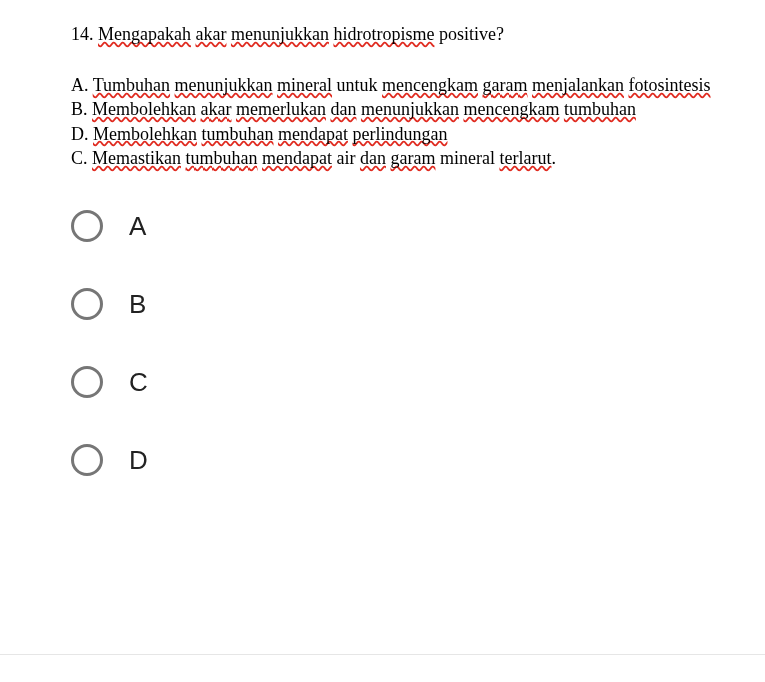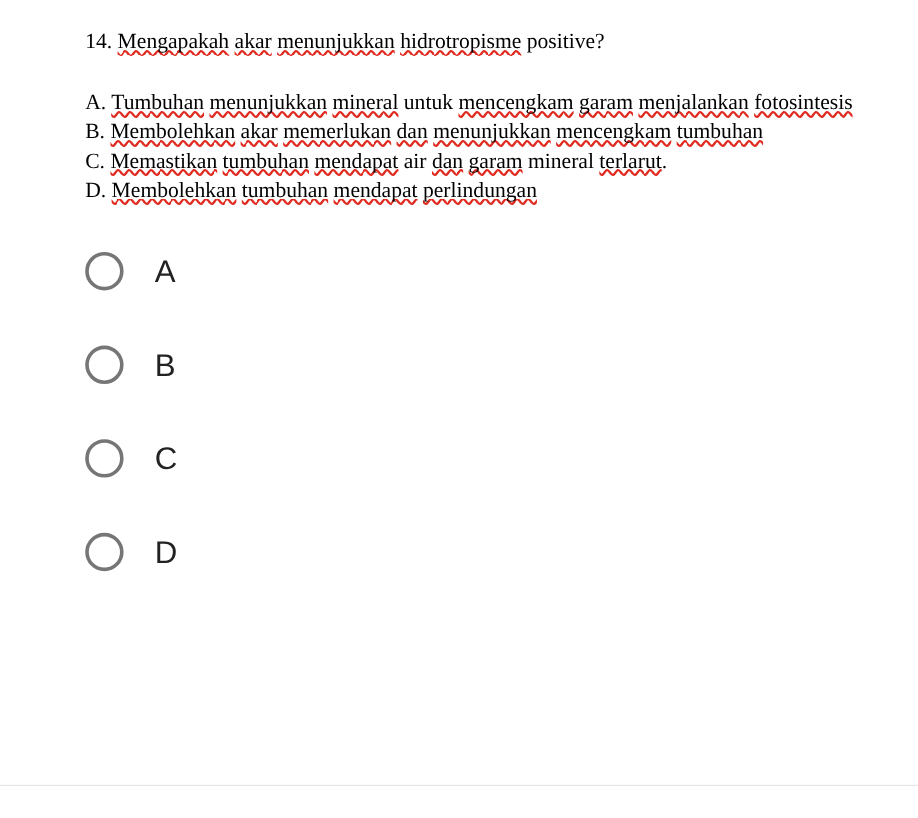--- a/index.html
+++ b/index.html
@@ -73,24 +73,24 @@
   </div>
 
   <div class="answers-block">
     <div class="answer-line">
       <span>A.</span><span> </span><span class="squiggle">Tumbuhan</span><span> </span><span class="squiggle">menunjukkan</span><span> </span><span class="squiggle">mineral</span><span> untuk </span><span class="squiggle">mencengkam</span><span> </span><span class="squiggle">garam</span><span> </span><span class="squiggle">menjalankan</span><span> </span><span class="squiggle">fotosintesis</span>
     </div>
     <div class="answer-line">
       <span>B.</span><span> </span><span class="squiggle">Membolehkan</span><span> </span><span class="squiggle">akar</span><span> </span><span class="squiggle">memerlukan</span><span> </span><span class="squiggle">dan</span><span> </span><span class="squiggle">menunjukkan</span><span> </span><span class="squiggle">mencengkam</span><span> </span><span class="squiggle">tumbuhan</span>
     </div>
     <div class="answer-line">
-      <span>C.</span><span> </span><span class="squiggle">Memastikan</span><span> </span><span class="squiggle">tumbuhan</span><span> </span><span class="squiggle">mendapat</span><span> air </span><span class="squiggle">dan</span><span> </span><span class="squiggle">garam</span><span> mineral </span><span class="squiggle">terlarut</span><span>.</span>
+      <span>D.</span><span> </span><span class="squiggle">Membolehkan</span><span> </span><span class="squiggle">tumbuhan</span><span> </span><span class="squiggle">mendapat</span><span> </span><span class="squiggle">perlindungan</span>
     </div>
     <div class="answer-line">
-      <span>D.</span><span> </span><span class="squiggle">Membolehkan</span><span> </span><span class="squiggle">tumbuhan</span><span> </span><span class="squiggle">mendapat</span><span> </span><span class="squiggle">perlindungan</span>
+      <span>C.</span><span> </span><span class="squiggle">Memastikan</span><span> </span><span class="squiggle">tumbuhan</span><span> </span><span class="squiggle">mendapat</span><span> air </span><span class="squiggle">dan</span><span> </span><span class="squiggle">garam</span><span> mineral </span><span class="squiggle">terlarut</span><span>.</span>
     </div>
   </div>
 
   <div class="options">
     <div class="option-row">
       <span class="radio-circle"></span>
       <span class="option-label">A</span>
     </div>
     <div class="option-row">
       <span class="radio-circle"></span>

